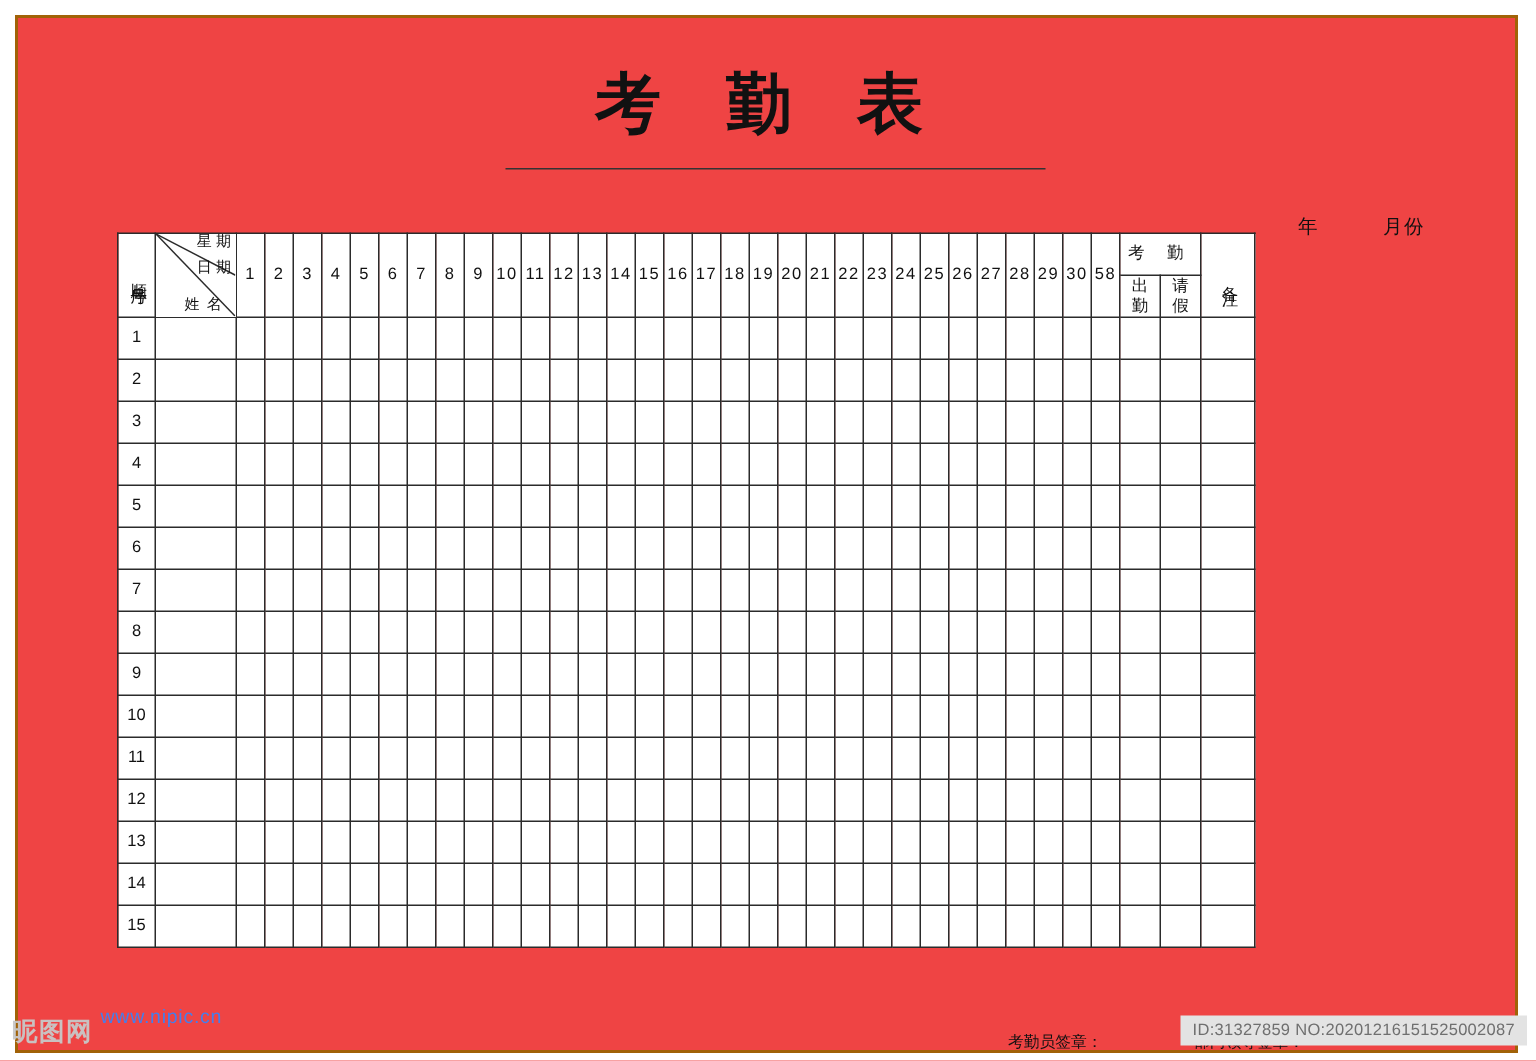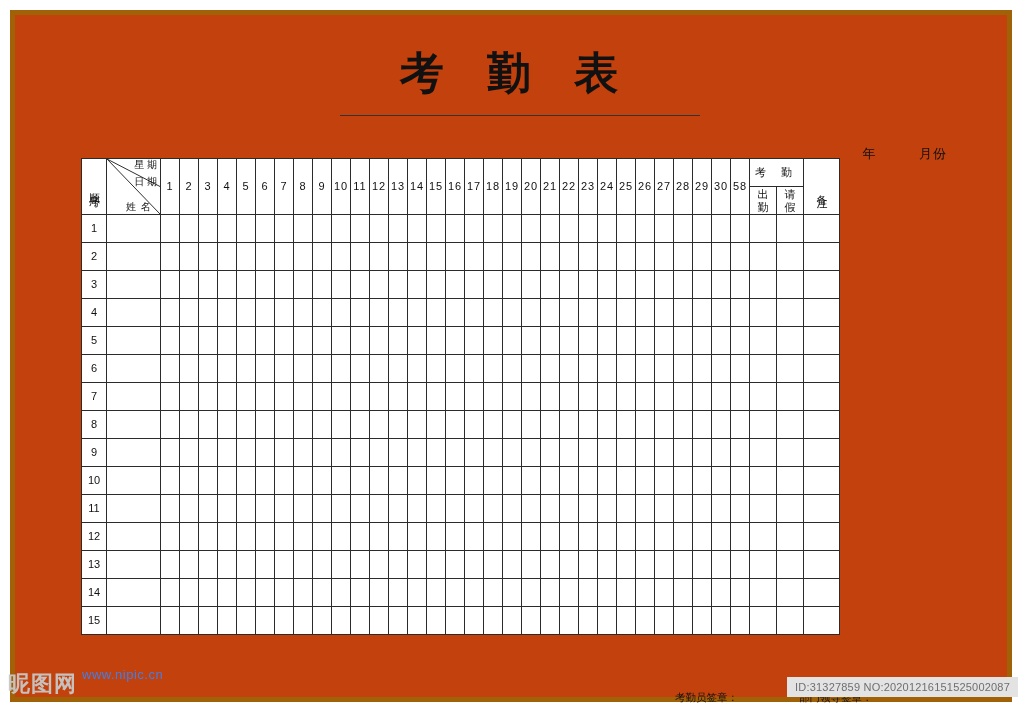--- a/index.html
+++ b/index.html
@@ -13,23 +13,23 @@
     font-family: "Liberation Sans", sans-serif;
     overflow: hidden;
     position: relative;
   }
   .page-frame {
     position: absolute;
     left: 10px;
     top: 10px;
     width: 1002px;
     height: 692px;
-    border: 5px solid #a16207;
+    border: 2px solid #a16207;
     box-sizing: border-box;
-    background: #c2410c;
+    background: #ef4444;
   }
   .title-wrap {
     position: absolute;
     left: 0;
     top: 36px;
     width: 1002px;
     text-align: center;
   }
   .doc-title {
     font-family: "DejaVu Sans", "Liberation Sans", sans-serif;
@@ -171,21 +171,21 @@
     position: absolute;
     left: 8px;
     bottom: 8px;
     display: flex;
     align-items: center;
     gap: 5px;
     opacity: 0.95;
   }
   .wm-left .cn {
     font-family: "DejaVu Sans", "Liberation Sans", sans-serif;
-    font-size: 22px;
+    font-size: 17px;
     color: #c8c8c8;
     font-weight: bold;
     letter-spacing: 1px;
     margin-top: 20px;
   }
   .wm-left .url {
     font-size: 13px;
     color: #3b82f6;
     letter-spacing: 0.5px;
   }

